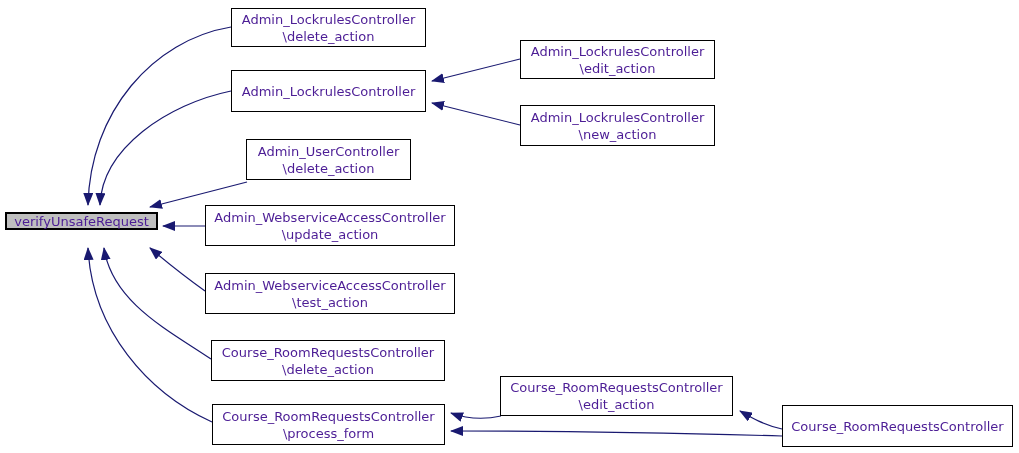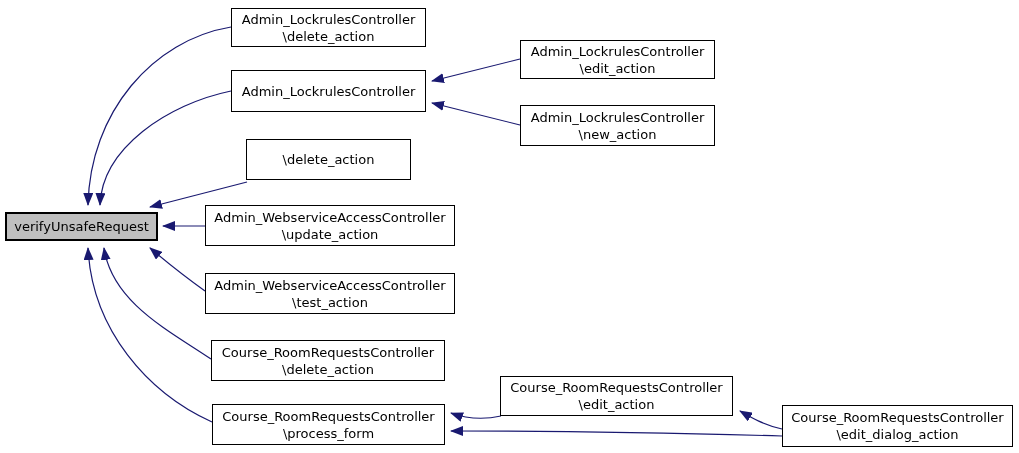--- a/index.html
+++ b/index.html
@@ -19,38 +19,38 @@
   #edge-layer path.edge {
     fill: none;
     stroke: #191970;
     stroke-width: 1.2;
   }
   .node {
     position: absolute;
     box-sizing: border-box;
     background: #ffffff;
     border: 1px solid #000000;
-    color: #000000;
+    color: #4c1d95;
     font-size: 13px;
     line-height: 17px;
     text-align: center;
     display: flex;
     flex-direction: column;
     align-items: center;
     justify-content: center;
     white-space: nowrap;
     cursor: pointer;
   }
   .node.focus {
     background: #bfbfbf;
     border-width: 2px;
     cursor: default;
   }
   
-  #node-main  { left: 5px;   top: 212px; width: 153px; height: 29px; }
+  #node-main  { left: 5px;   top: 212px; width: 153px; height: 18px; }
   #node-n1    { left: 231px; top: 8px;   width: 195px; height: 39px; }
   #node-n2    { left: 231px; top: 70px;  width: 195px; height: 42px; }
   #node-n3    { left: 520px; top: 40px;  width: 195px; height: 39px; }
   #node-n4    { left: 520px; top: 105px; width: 195px; height: 41px; }
   #node-n5    { left: 246px; top: 139px; width: 165px; height: 41px; }
   #node-n6    { left: 205px; top: 205px; width: 250px; height: 41px; }
   #node-n7    { left: 205px; top: 273px; width: 250px; height: 41px; }
   #node-n8    { left: 211px; top: 340px; width: 234px; height: 41px; }
   #node-n9    { left: 212px; top: 404px; width: 233px; height: 41px; }
   #node-n10   { left: 500px; top: 376px; width: 233px; height: 40px; }
@@ -98,20 +98,21 @@
     <span>Admin_LockrulesController</span>
     <span>\edit_action</span>
   </div>
 
   <div class="node" id="node-n4">
     <span>Admin_LockrulesController</span>
     <span>\new_action</span>
   </div>
 
   <div class="node" id="node-n5">
+    <span>Admin_UserController</span>
     <span>\delete_action</span>
   </div>
 
   <div class="node" id="node-n6">
     <span>Admin_WebserviceAccessController</span>
     <span>\update_action</span>
   </div>
 
   <div class="node" id="node-n7">
     <span>Admin_WebserviceAccessController</span>
@@ -128,16 +129,15 @@
     <span>\process_form</span>
   </div>
 
   <div class="node" id="node-n10">
     <span>Course_RoomRequestsController</span>
     <span>\edit_action</span>
   </div>
 
   <div class="node" id="node-n11">
     <span>Course_RoomRequestsController</span>
-    <span>\edit_dialog_action</span>
   </div>
 
 </div>
 
 </body></html>

